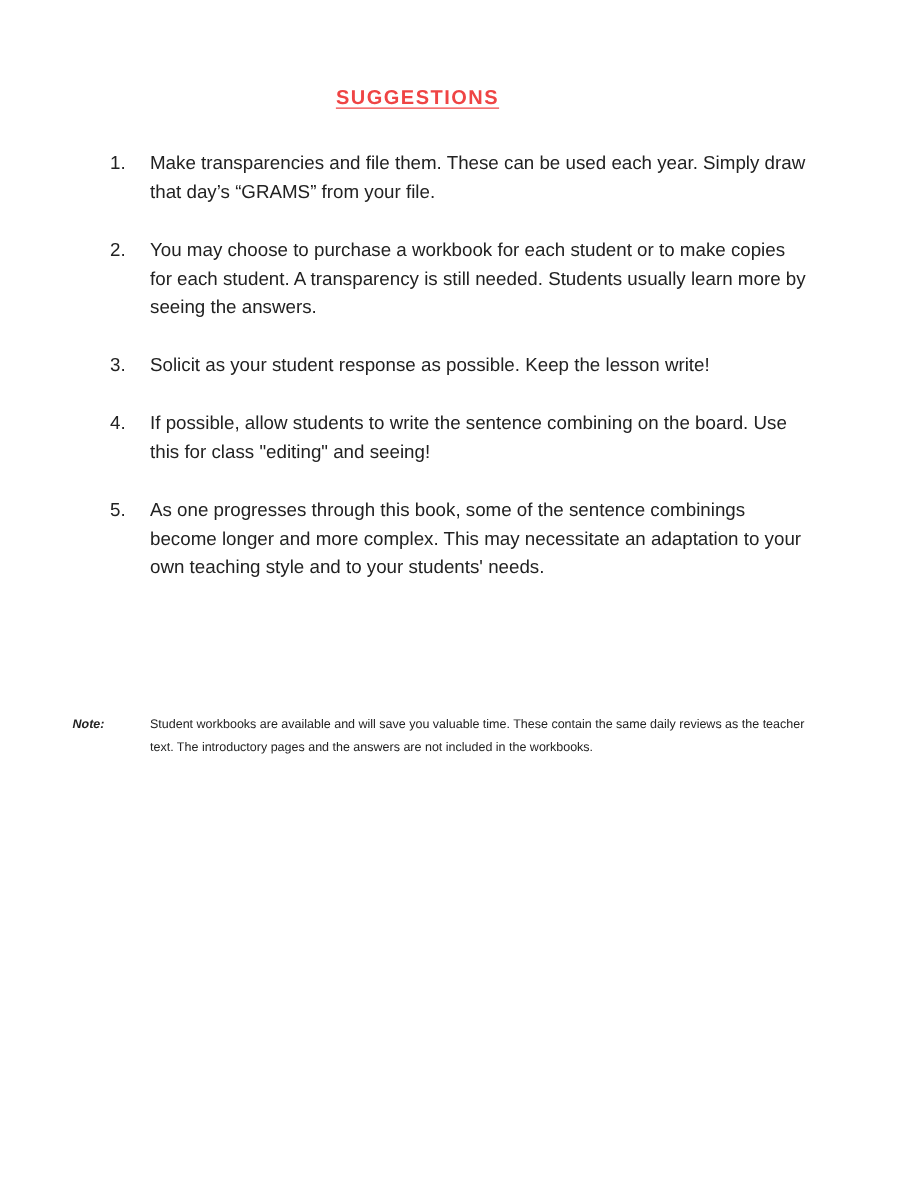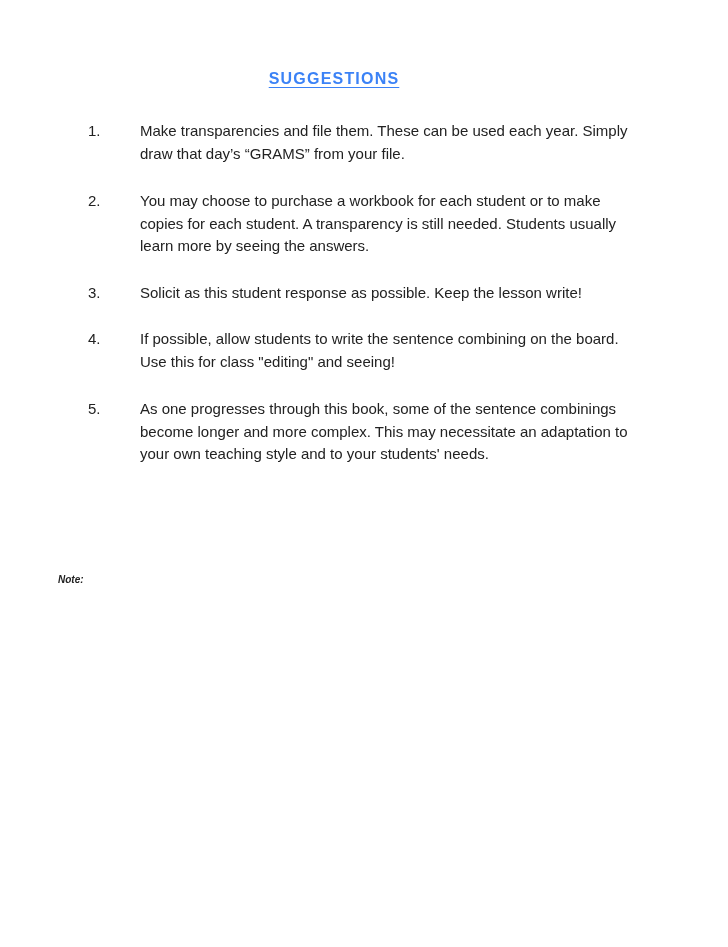--- a/index.html
+++ b/index.html
@@ -3,25 +3,25 @@
   <meta charset="utf-8">
   <style>
     html, body { margin: 0; padding: 0; }
     body {
       width: 728px; height: 947px; background: #ffffff; position: relative; overflow: hidden;
       font-family: "Liberation Sans", sans-serif; color: #222222;
     }
     .title {
       position: absolute; left: 0; width: 668px; top: 70px; text-align: center;
       font-weight: bold; font-size: 16px; letter-spacing: 1.2px; text-decoration: underline;
-      text-underline-offset: 3px; color: #3b82f6;
+      text-underline-offset: 3px; color: #ef4444;
     }
     .item { position: absolute; left: 88px; width: 560px; font-size: 15px; line-height: 22.5px; }
     .item .num { position: absolute; left: 0; top: 0; width: 30px; }
-    .item .body { margin-left: 52px; }
+    .item .body { margin-left: 32px; }
     .bold { font-weight: normal; }
     .note { position: absolute; left: 58px; top: 570px; width: 600px; font-size: 10px; line-height: 19px; }
     .note .label { position: absolute; left: 0; top: 0; font-weight: bold; font-style: italic; }
     .note .body { margin-left: 62px; }
   </style>
 </head>
 <body>
 
 <div class="title">SUGGESTIONS</div>
 
@@ -30,28 +30,29 @@
   <div class="body"><span>Make transparencies and file them.  These can be used each year. Simply draw that day’s “GRAMS” from your file.</span></div>
 </div>
 
 <div class="item" style="top:190px;">
   <span class="num">2.</span>
   <div class="body"><span>You may choose to purchase a workbook for each student or to make copies for each student.  A transparency is still needed.  Students usually learn more by seeing the answers.</span></div>
 </div>
 
 <div class="item" style="top:282px;">
   <span class="num">3.</span>
-  <div class="body"><span>Solicit as this </span><span class="bold">student response</span><span> as possible.  Keep the lesson write!</span></div>
+  <div class="body"><span>Solicit as your </span><span class="bold">student response</span><span> as possible.  Keep the lesson write!</span></div>
 </div>
 
 <div class="item" style="top:328px;">
   <span class="num">4.</span>
   <div class="body"><span>If possible, allow students to write the sentence combining on the board. Use this for class "editing" and </span><span class="bold">seeing</span><span>!</span></div>
 </div>
 
 <div class="item" style="top:398px;">
   <span class="num">5.</span>
   <div class="body"><span>As one progresses through this book, some of the sentence combinings become longer and more complex.  This may necessitate an adaptation to your own teaching style and to your students' needs.</span></div>
 </div>
 
 <div class="note">
   <span class="label">Note:</span>
+  <div class="body"><span>Student </span><span class="bold">workbooks</span><span> are available and will save you valuable time. These contain the same daily reviews as the teacher text.  The introductory pages and the answers are not included in the workbooks.</span></div>
 </div>
 
 </body></html>

